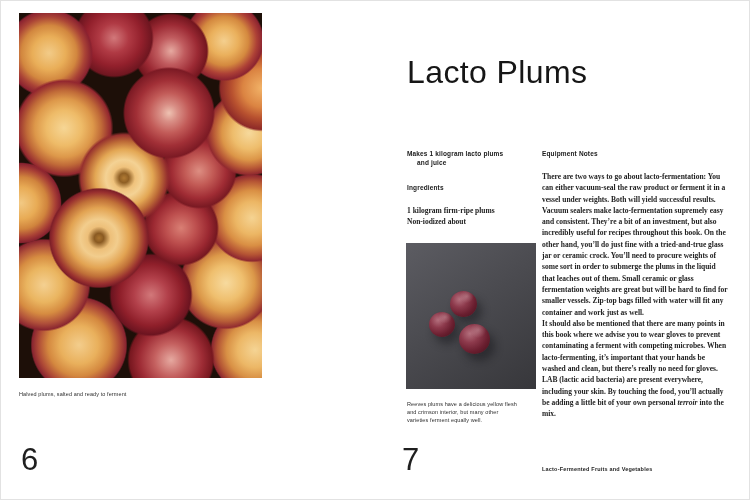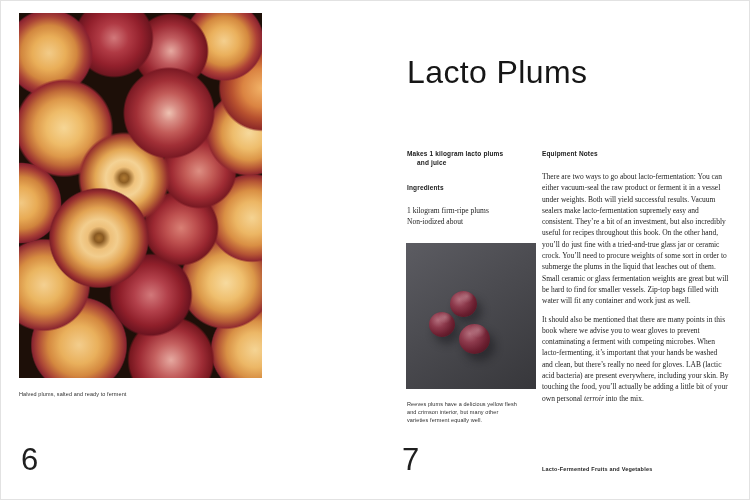--- a/index.html
+++ b/index.html
@@ -42,38 +42,38 @@
   .folio-right{left:402px;top:442px;}
   
   .title{
     position:absolute;left:407px;top:22px;font-size:32px;font-weight:400;
     color:#161616;letter-spacing:0.4px;margin-top:32px;
   }
   .col-ing{position:absolute;left:407px;top:149px;width:126px;}
   .lbl{font-size:6.5px;font-weight:700;color:#191919;line-height:9px;letter-spacing:0.15px;}
   .lbl-indent{padding-left:10px;}
   .ing-head{margin-top:16px;}
-  .serif{font-family:"Liberation Serif",serif;font-size:7.5px;line-height:11.3px;color:#222222;margin:0;}
+  .serif{font-family:"Liberation Serif",serif;font-size:7.5px;line-height:11.3px;color:#222222;margin:0;font-weight:bold;}
   .ing-list{margin-top:13px;}
   .photo-right{
     position:absolute;left:406px;top:243px;width:130px;height:146px;
     background:linear-gradient(145deg,#5c5c62 0%,#4b4b50 45%,#37373b 100%);
   }
   .plum{position:absolute;border-radius:50%;
     background:
       radial-gradient(circle at 62% 20%,rgba(255,235,235,0.28) 0%,rgba(255,235,235,0) 26%),
       radial-gradient(circle at 35% 32%,#b4707e 0%,#8d3a4c 32%,#6b1f30 62%,#4f1420 88%,#451019 100%);
     box-shadow:5px 7px 9px rgba(18,18,22,0.45);}
   .plum-1{left:44px;top:48px;width:27px;height:26px;}
   .plum-2{left:23px;top:69px;width:26px;height:25px;}
   .plum-3{left:53px;top:81px;width:31px;height:30px;}
   .caption-right{position:absolute;left:407px;top:401px;width:114px;}
   .col-eq{position:absolute;left:542px;top:149px;width:188px;}
   .eq-head{margin-bottom:13px;}
-  .para2{margin-top:7px;}
+  .para2{margin-top:0;}
   .footer{
     position:absolute;left:542px;top:466px;font-size:5.5px;font-weight:700;
     color:#242424;letter-spacing:0.2px;
   }
 </style>
 </head>
 <body>
 
 <div class="spread">
 

